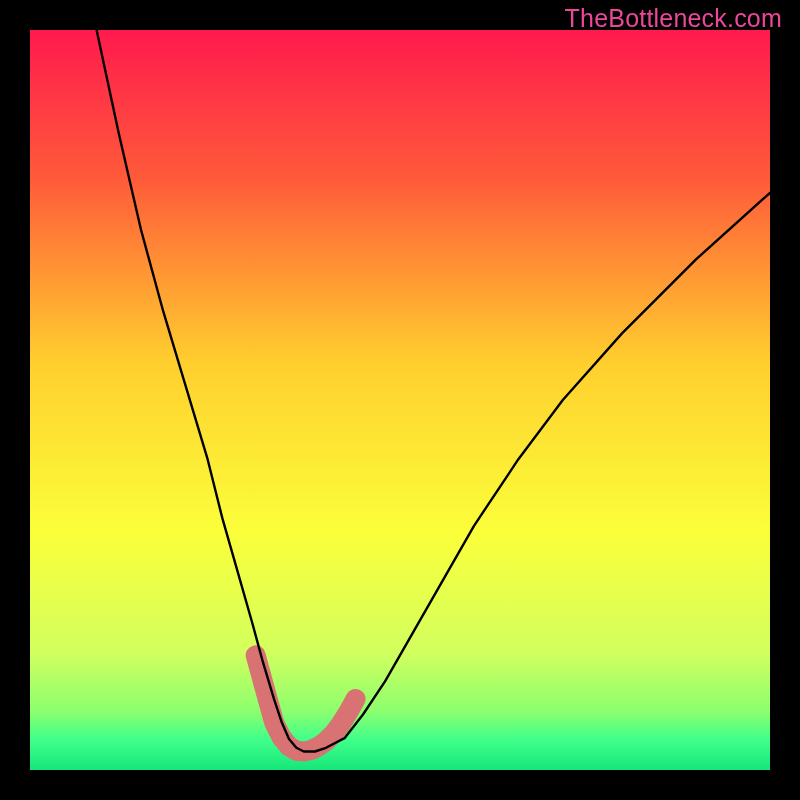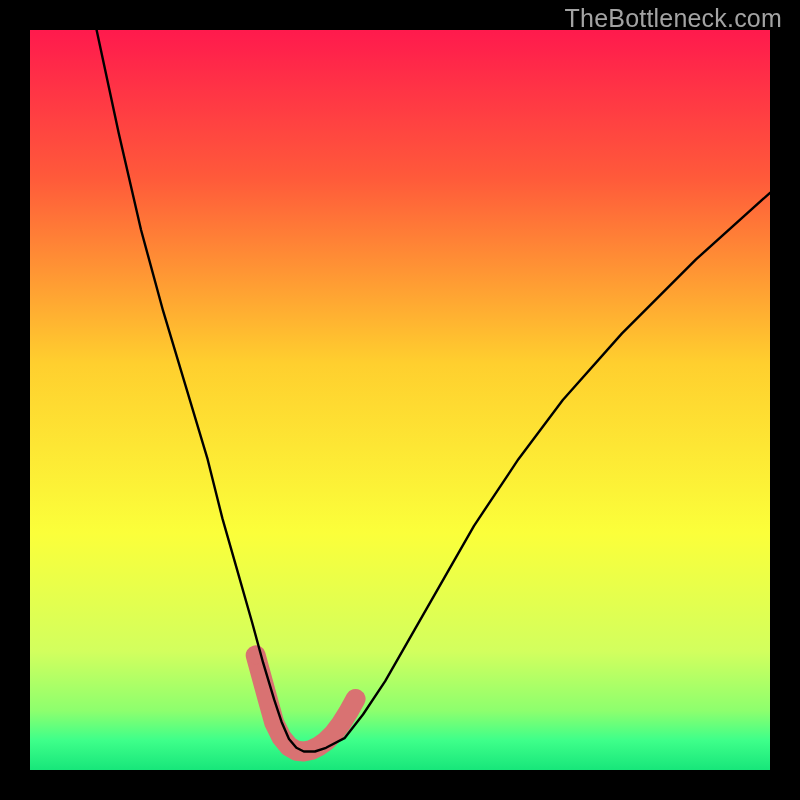--- a/index.html
+++ b/index.html
@@ -23,21 +23,21 @@
     position: absolute;
     left: 30px;
     top: 30px;
     width: 740px;
     height: 740px;
   }
   .watermark {
     position: absolute;
     top: 4px;
     right: 18px;
-    color: #a3a3a3;
+    color: #ec4899;
     font-size: 25px;
     letter-spacing: 0.2px;
     font-weight: 500;
   }
   svg {
     display: block;
   }
 </style>
 </head>
 <body>

